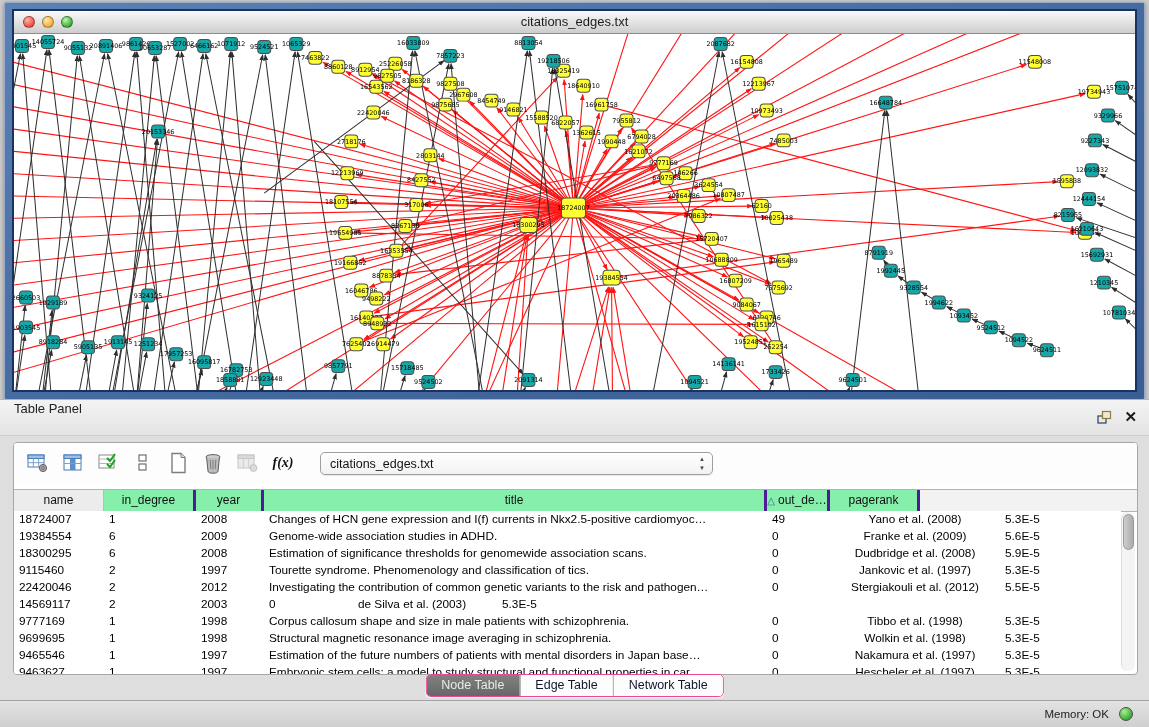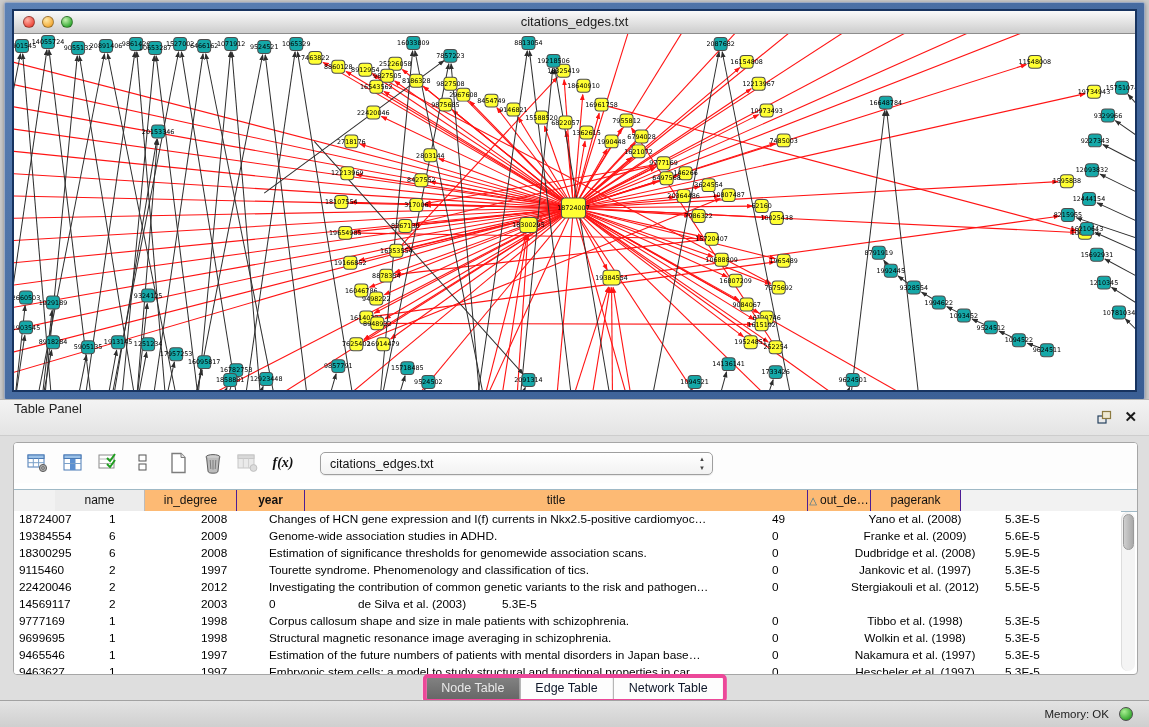--- a/index.html
+++ b/index.html
@@ -62,45 +62,45 @@
     border:1px solid #9f9f9f;border-radius:5px;
     background:linear-gradient(#ffffff,#f2f2f2);
     font-size:12.5px;color:#111;line-height:22px;padding-left:9px;box-sizing:border-box;
     box-shadow:0 1px 1px rgba(0,0,0,.08);
   }
   .combo .steppers{
     position:absolute;right:7px;top:2px;font-size:6px;color:#444;line-height:9px;text-align:center;
   }
   
   .tbl-header{position:absolute;left:0;top:46px;right:0;height:21px;display:flex;
-    border-top:1px solid #9fb9c6;border-bottom:1px solid #9fb9c6;box-sizing:content-box;background:#f2f2f2;padding-left:41px;}
+    border-top:1px solid #9fb9c6;border-bottom:1px solid #9fb9c6;box-sizing:content-box;background:#f2f2f2;}
   .hcell{
     height:21px;line-height:21px;text-align:center;font-size:12px;color:#111;
-    background:#fdba74;border-right:1px solid #4c1d95;box-sizing:border-box;
+    background:#86efac;border-right:3px solid #4c1d95;box-sizing:border-box;
     overflow:hidden;white-space:nowrap;
   }
   .hcell.first{background:#ececec;border-right:1px solid #bbb;}
   .sort-tri{font-size:10px;color:#2f6f8f;margin-right:3px;}
   .tbl-rows{position:absolute;left:0;top:68px;right:16px;bottom:0;overflow:hidden;background:#fff;}
   .trow{display:flex;height:17px;line-height:17px;}
   .tcell{font-size:11.8px;color:#000;padding-left:5px;overflow:hidden;white-space:nowrap;box-sizing:border-box;}
   .tcell.center{text-align:center;padding-left:0;}
   
   .vscroll{
     position:absolute;right:2px;top:69px;bottom:3px;width:13px;
     background:#f4f4f4;border-left:1px solid #ddd;border-radius:7px;
   }
   .vthumb{
     position:absolute;left:1px;right:1px;top:2px;height:36px;border-radius:6px;
     background:linear-gradient(90deg,#cfcfcf,#a9a9a9);border:1px solid #9a9a9a;box-sizing:border-box;
   }
   
   .seg{
     position:absolute;left:50%;top:238px;transform:translateX(-50%);
-    display:flex;height:21px;border:4px solid #ec4899;border-radius:5px;overflow:hidden;
+    display:flex;height:21px;border:1px solid #ec4899;border-radius:5px;overflow:hidden;
     background:#fff;box-shadow:0 1px 1px rgba(255,255,255,.7), inset 0 1px 0 rgba(0,0,0,.05);
   }
   .seg-btn{
     padding:0 15px;font-size:12.5px;line-height:21px;color:#0f172a;background:#fdfdfd;
     border-left:1px solid #a8a8a8;white-space:nowrap;
   }
   .seg-btn:first-child{border-left:none;}
   .seg-btn.sel{background:linear-gradient(#818181,#676767);color:#e9e9e9;}
   
   .statusbar{
@@ -925,21 +925,21 @@
       <div class="tbtn fx">f(x)</div>
       <div class="combo">
         <span>citations_edges.txt</span>
         <span class="steppers">▲<br>▼</span>
       </div>
     </div>
 
     <div class="tbl-header" id="tbl-header">
         <div class="hcell first" style="width: 90px;">name</div>
         <div class="hcell" style="width: 92px;">in_degree</div>
-        <div class="hcell" style="width: 68px; font-weight: bold;">year</div>
+        <div class="hcell" style="width: 68px;">year</div>
         <div class="hcell" style="width: 503px;">title</div>
         <div class="hcell" style="width: 63px;"><span class="sort-tri">△</span>out_de…</div>
         <div class="hcell" style="width: 90px;">pagerank</div>
       </div>
     <div class="tbl-rows" id="tbl-rows">
         <div class="trow">
           <div class="tcell" style="width: 90px;">18724007</div>
           <div class="tcell" style="width: 92px;">1</div>
           <div class="tcell" style="width: 68px;">2008</div>
           <div class="tcell" style="width: 503px;">Changes of HCN gene expression and I(f) currents in Nkx2.5-positive cardiomyoc…</div>

